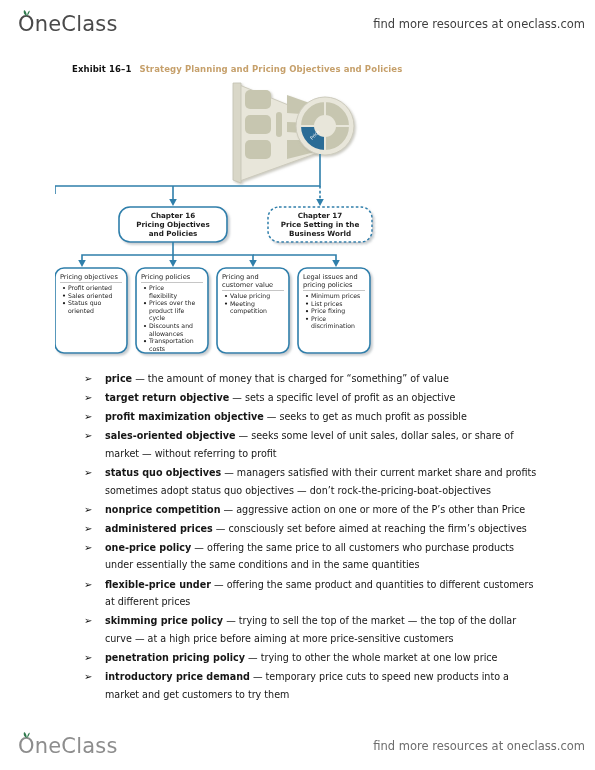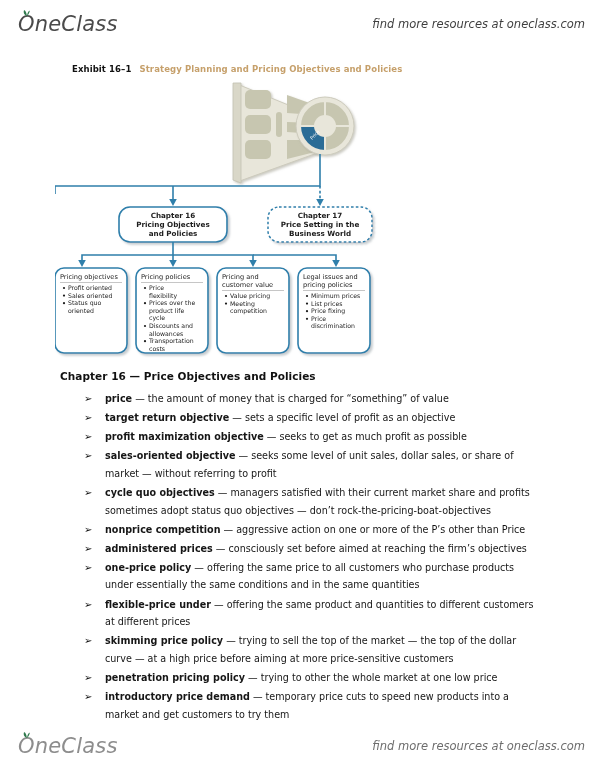--- a/index.html
+++ b/index.html
@@ -17,21 +17,20 @@
   }
 
   
   .brandbar {
     position: absolute;
     left: 0;
     width: 595px;
     height: 40px;
     display: flex;
     align-items: center;
-    font-style: italic;
   }
   .brandbar.top { top: 4px; }
   .brandbar.bottom { top: 726px; }
 
   .logo {
     position: relative;
     margin-left: 18px;
     font-size: 21px;
     letter-spacing: .2px;
     color: #4a4a4a;
@@ -259,27 +258,26 @@
         <circle cx="252" cy="229.2" r="1.1" fill="#1d1d1d"></circle>
         <text x="256" y="231.2" font-family="DejaVu Sans, sans-serif" font-size="6.2" fill="#1d1d1d">Price fixing</text>
         <circle cx="252" cy="236.79999999999998" r="1.1" fill="#1d1d1d"></circle>
         <text x="256" y="238.79999999999998" font-family="DejaVu Sans, sans-serif" font-size="6.2" fill="#1d1d1d">Price</text>
         <text x="256" y="246.39999999999998" font-family="DejaVu Sans, sans-serif" font-size="6.2" fill="#1d1d1d">discrimination</text>
       </g>
     </g>
 </svg>
 
 <div class="notes">
-  <div class="notes-title">Chapter 16 — Price Objectives and Policies</div>
   <div id="notes-list">
       <div class="note-item"><span class="note-bullet">➢</span><span class="note-term">price</span><span> — the amount of money that is charged for “something” of value</span></div>
       <div class="note-item"><span class="note-bullet">➢</span><span class="note-term">target return objective</span><span> — sets a specific level of profit as an objective</span></div>
       <div class="note-item"><span class="note-bullet">➢</span><span class="note-term">profit maximization objective</span><span> — seeks to get as much profit as possible</span></div>
       <div class="note-item"><span class="note-bullet">➢</span><span class="note-term">sales-oriented objective</span><span> — seeks some level of unit sales, dollar sales, or share of market — without referring to profit</span></div>
-      <div class="note-item"><span class="note-bullet">➢</span><span class="note-term">cycle quo objectives</span><span> — managers satisfied with their current market share and profits sometimes adopt status quo objectives — don’t rock-the-pricing-boat-objectives</span></div>
+      <div class="note-item"><span class="note-bullet">➢</span><span class="note-term">status quo objectives</span><span> — managers satisfied with their current market share and profits sometimes adopt status quo objectives — don’t rock-the-pricing-boat-objectives</span></div>
       <div class="note-item"><span class="note-bullet">➢</span><span class="note-term">nonprice competition</span><span> — aggressive action on one or more of the P’s other than Price</span></div>
       <div class="note-item"><span class="note-bullet">➢</span><span class="note-term">administered prices</span><span> — consciously set before aimed at reaching the firm’s objectives</span></div>
       <div class="note-item"><span class="note-bullet">➢</span><span class="note-term">one-price policy</span><span> — offering the same price to all customers who purchase products under essentially the same conditions and in the same quantities</span></div>
       <div class="note-item"><span class="note-bullet">➢</span><span class="note-term">flexible-price under</span><span> — offering the same product and quantities to different customers at different prices</span></div>
       <div class="note-item"><span class="note-bullet">➢</span><span class="note-term">skimming price policy</span><span> — trying to sell the top of the market — the top of the dollar curve — at a high price before aiming at more price-sensitive customers</span></div>
       <div class="note-item"><span class="note-bullet">➢</span><span class="note-term">penetration pricing policy</span><span> — trying to other the whole market at one low price</span></div>
       <div class="note-item"><span class="note-bullet">➢</span><span class="note-term">introductory price demand</span><span> — temporary price cuts to speed new products into a market and get customers to try them</span></div>
     </div>
 </div>
 

